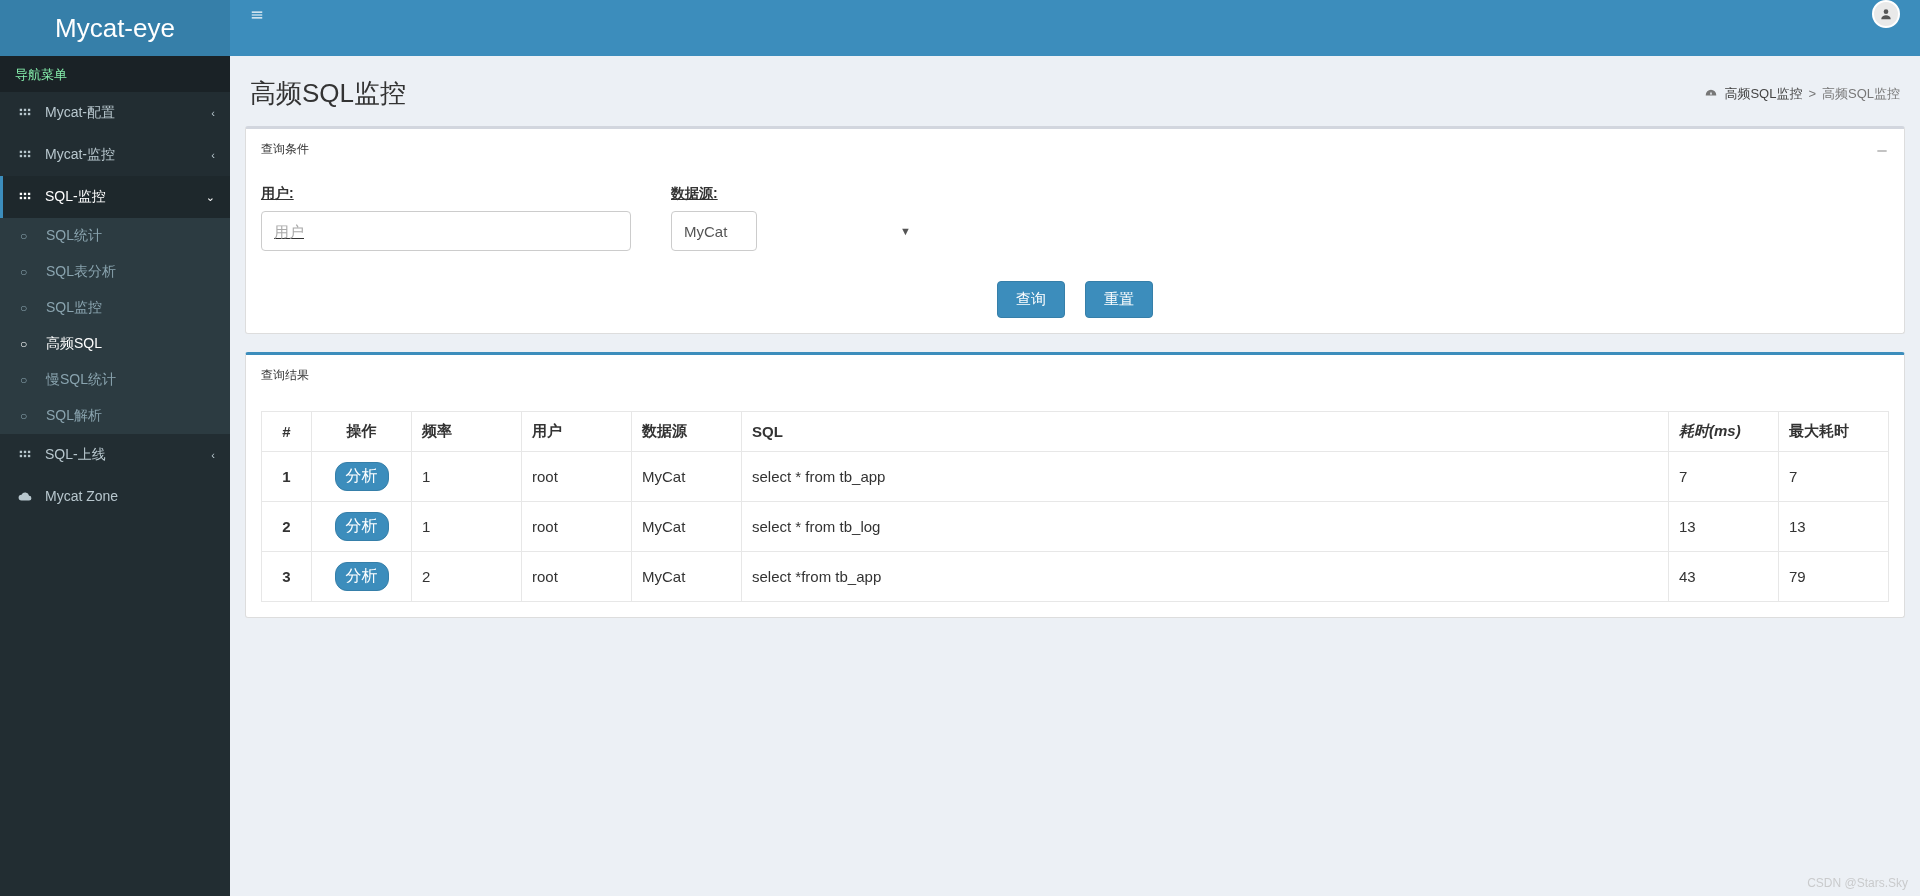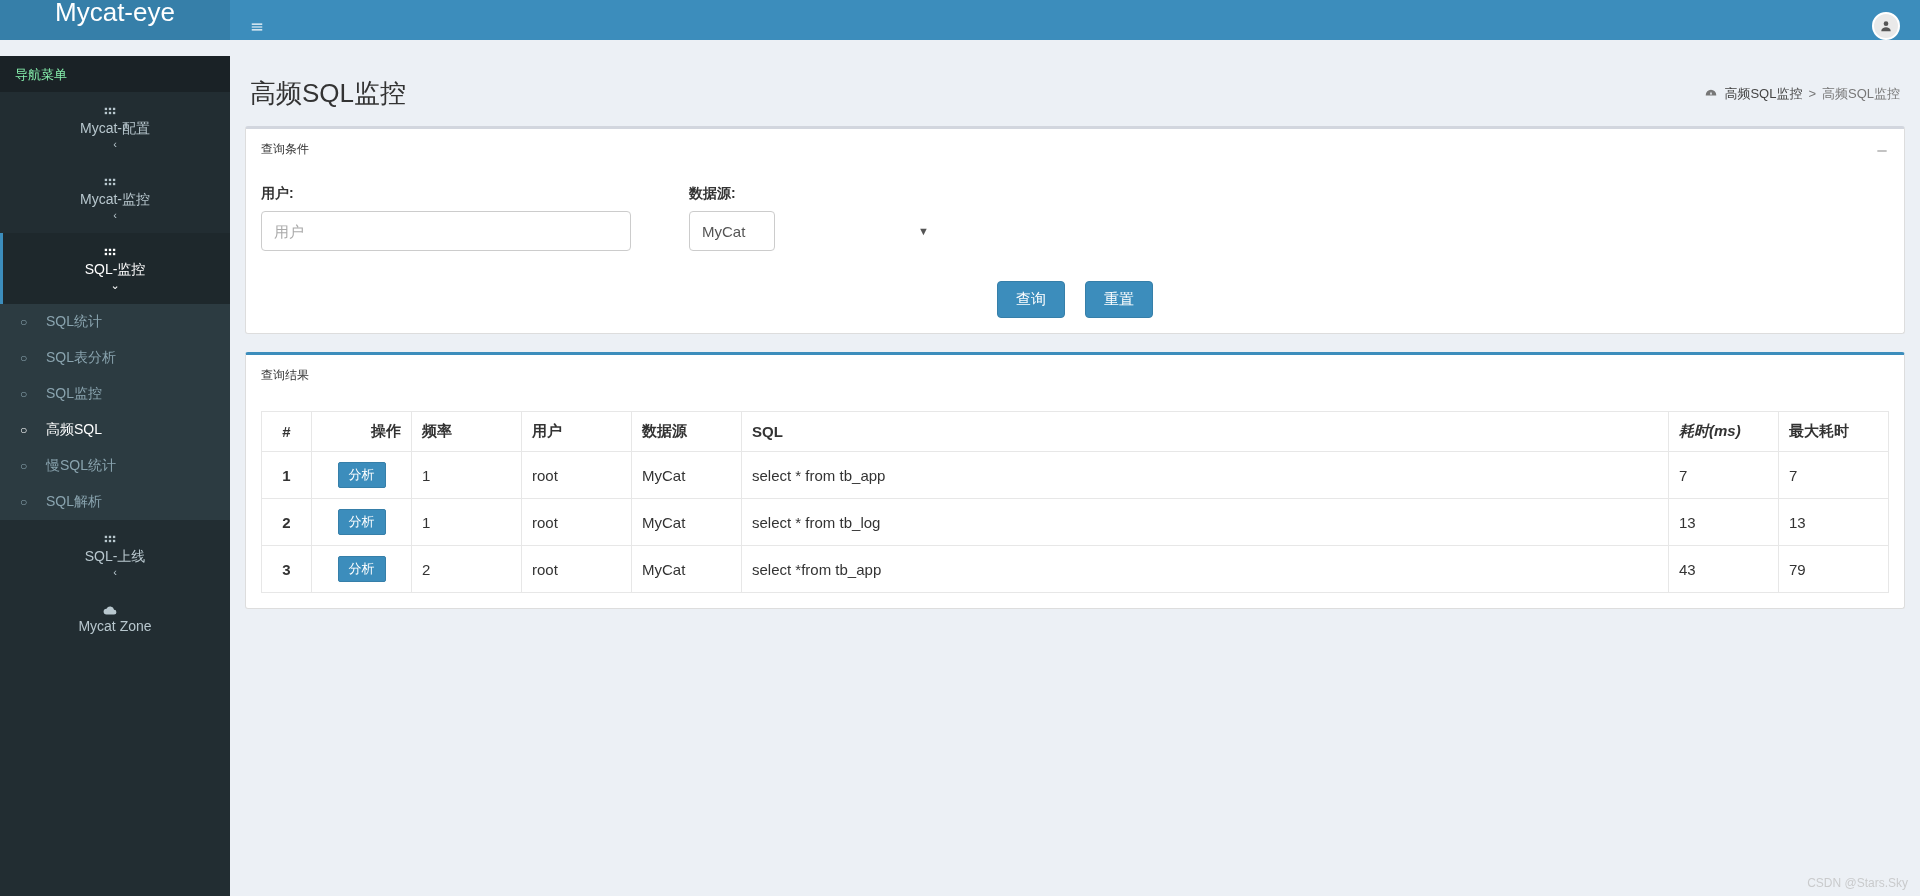--- a/index.html
+++ b/index.html
@@ -1,28 +1,28 @@
 <!DOCTYPE html>
 <html><head>
 <meta charset="utf-8">
 <style>
 * { margin:0; padding:0; box-sizing:border-box; }
 body { font-family: "Helvetica Neue", Helvetica, Arial, "Microsoft YaHei", sans-serif; font-size:14px; color:#333; background:#ecf0f5; width:1920px; height:896px; overflow:hidden; }
 
 
-.header { height:40px; background:#3c8dbc; display:flex; align-items:flex-end; }
+.header { height:56px; background:#3c8dbc; display:flex; align-items:flex-start; }
 .logo { width:230px; height:56px; background:#367fa9; color:#fff; font-size:26px; display:flex; align-items:center; justify-content:center; font-weight:300; }
 .header-main { flex:1; display:flex; align-items:center; justify-content:space-between; padding:0 20px; }
 .hamburger { color:#fff; font-size:18px; cursor:pointer; }
 .avatar { width:28px; height:28px; border-radius:50%; background:#e9e9e9; border:2px solid #fff; display:flex; align-items:center; justify-content:center; color:#555; font-size:14px; overflow:hidden; }
 
 
 .sidebar { position:absolute; top:56px; left:0; width:230px; height:840px; background:#222d32; color:#b8c7ce; }
 .nav-header { font-size:13px; color:#86efac; padding:10px 15px 8px; background:#1a2226; }
-.nav-item { display:flex; align-items:center; padding:12px 15px; color:#b8c7ce; cursor:pointer; position:relative;flex-direction:column; }
+.nav-item { display:flex; align-items:center; padding:12px 15px; color:#b8c7ce; cursor:pointer; position:relative; }
 .nav-item.active-parent { background:#1e282c; color:#fff; border-left:3px solid #3c8dbc; padding-left:12px;justify-content:space-between; }
 .nav-icon { width:20px; text-align:center; margin-right:10px; font-size:14px; }
 .nav-label { flex:1; }
 .nav-caret { font-size:11px; }
 .sub-nav { background:#2c3b41; }
 .sub-item { display:flex; align-items:center; padding:9px 15px 9px 20px; color:#8aa4af; cursor:pointer; font-size:14px; }
 .sub-item.active { color:#fff; }
 .sub-icon { width:18px; margin-right:8px; font-size:12px; }
 
 
@@ -33,38 +33,38 @@
 .breadcrumb a { color:#444; text-decoration:none; }
 .bc-icon { font-size:14px; }
 
 .box { background:#fff; border:1px solid #ddd; border-radius:3px; margin-bottom:18px; border-top:3px solid #3c8dbc; }
 .box.no-accent-soft { border-top:3px solid #d2d6de; }
 .box-header { padding:12px 15px; border-bottom:0; display:flex; justify-content:space-between; align-items:center; }
 .box-title { font-size:12px; color:#333; font-weight:400; }
 .box-tools { color:#999; cursor:pointer; font-size:14px; }
 .box-body { padding:15px; }
 
-.filter-row { display:flex; gap:58px; }
+.filter-row { display:flex; gap:40px;text-decoration:underline; }
 .filter-col { display:flex; flex-direction:column; }
 .filter-col.c1 { width:370px; }
 .filter-col.c2 { width:250px; }
 .filter-col.c3 { flex:1; max-width:780px; }
 .filter-label { font-weight:bold; margin-bottom:8px; color:#333; }
 .form-control { height:40px; border:1px solid #ccc; border-radius:4px; padding:6px 12px; font-size:15px; color:#555; background:#fff; }
 .form-control::placeholder { color:#aaa; }
 select.form-control { appearance:none; background-image:none; padding-right:28px; }
 .select-wrap { position:relative; }
 .select-caret { position:absolute; right:10px; top:50%; transform:translateY(-50%); pointer-events:none; color:#555; font-size:11px; }
 .input-group { display:flex; }
 .ig-addon { width:48px; border:1px solid #ccc; border-right:none; border-radius:4px 0 0 4px; background:#fff; display:flex; align-items:center; justify-content:center; color:#555; font-size:15px; }
 .input-group .form-control { border-radius:0 4px 4px 0; flex:1; }
 
 .btn-row { margin-top:30px; display:flex; justify-content:center; gap:20px; }
 .btn { padding:8px 18px; border-radius:4px; border:1px solid transparent; font-size:15px; cursor:pointer; color:#fff; background:#3c8dbc; border-color:#367fa9; }
-.btn-sm { padding:3px 10px; font-size:13px; border-radius:2px; }
+.btn-sm { padding:3px 10px; font-size:16px; border-radius:12px; }
 
 .table { width:100%; border-collapse:collapse; }
 .table th, .table td { border:1px solid #e7e7e7; padding:10px 10px; text-align:left; vertical-align:middle; font-size:15px; }
 .table th { font-weight:bold; color:#333; background:#fff; }
 .table td.idx { font-weight:bold; text-align:center; width:50px; }
 .col-op { width:100px; text-align:center; }
 .col-freq { width:110px; }
 .col-user { width:110px; }
 .col-ds { width:110px; }
 .col-sql { }
@@ -232,21 +232,21 @@
 
   <div class="box">
     <div class="box-header">
       <div class="box-title">查询结果</div>
     </div>
     <div class="box-body">
       <table class="table">
         <thead>
           <tr>
             <th style="text-align:center">#</th>
-            <th class="col-op" style="text-align:right">操作</th>
+            <th class="col-op" style="text-align:center">操作</th>
             <th class="col-freq">频率</th>
             <th class="col-user">用户</th>
             <th class="col-ds">数据源</th>
             <th class="col-sql">SQL</th>
             <th class="col-time">耗时(ms)</th>
             <th class="col-maxtime">最大耗时</th>
           </tr>
         </thead>
         <tbody>
           <tr>

